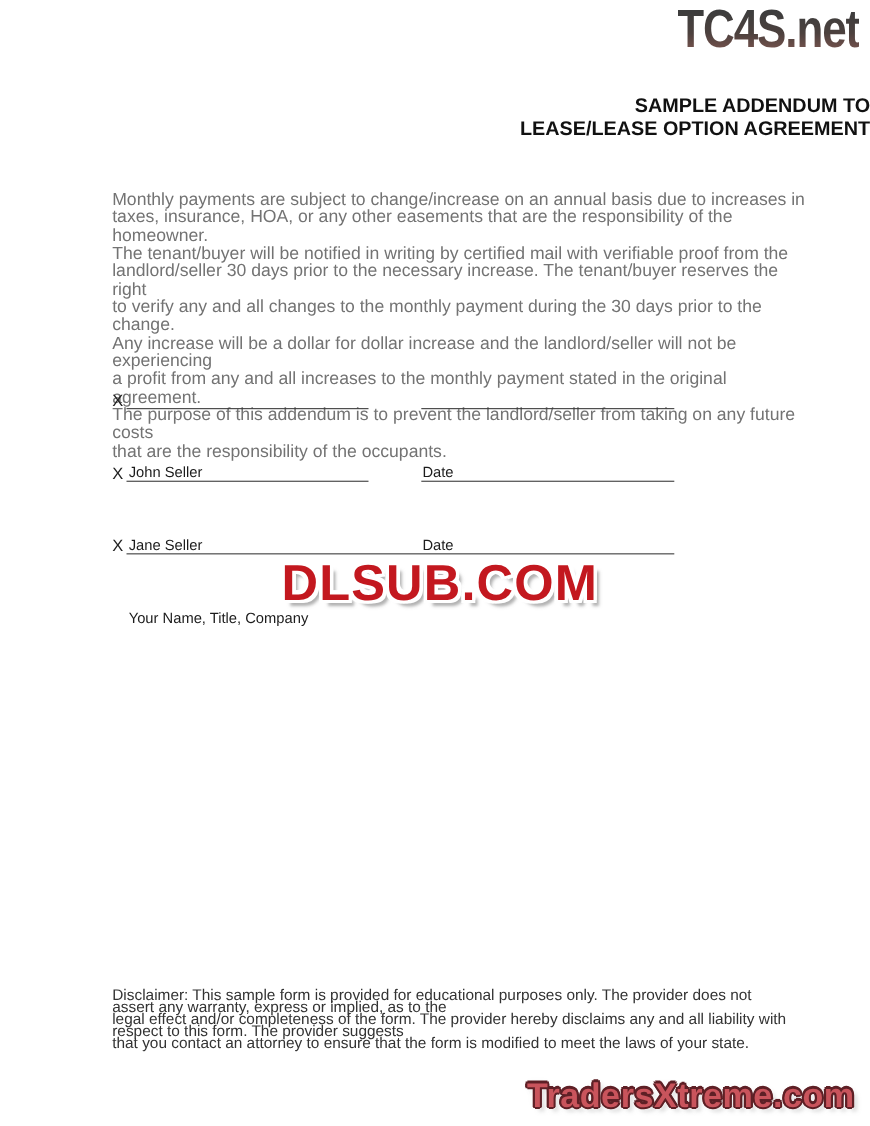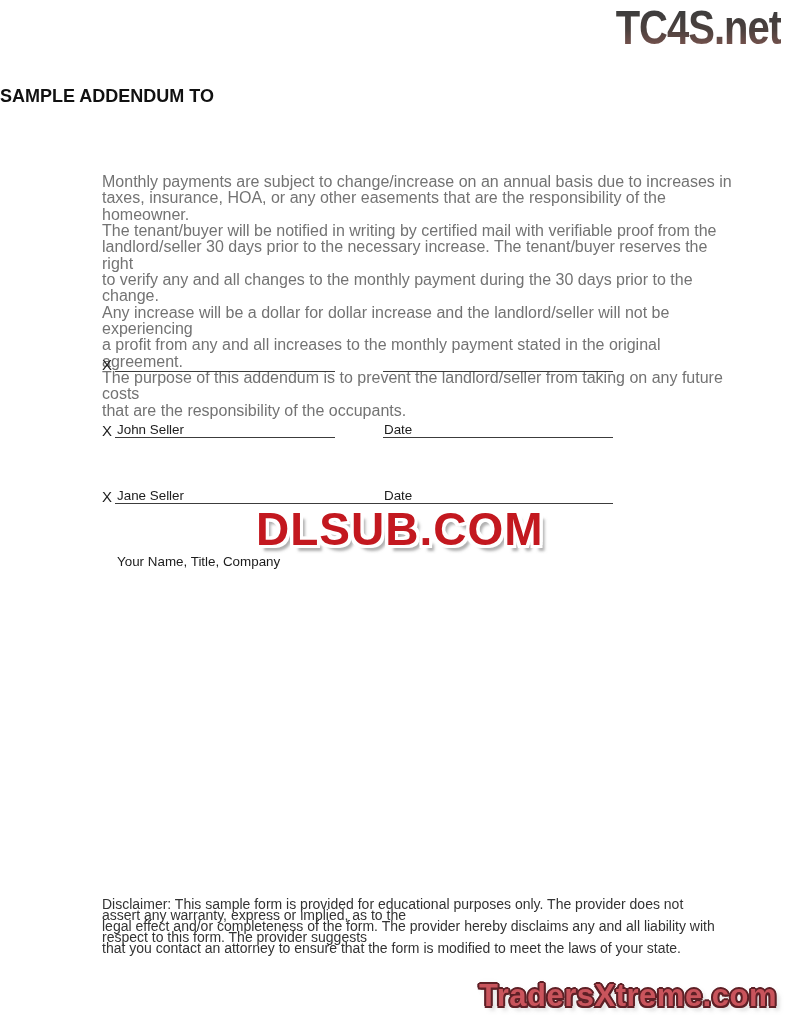--- a/index.html
+++ b/index.html
@@ -18,21 +18,21 @@
     font-size:40px; font-weight:bold; letter-spacing:-1px;
     background:linear-gradient(180deg,#3d3d3d 20%,#4c413e 55%,#835852 92%);
     -webkit-background-clip:text; background-clip:text;
     color:#4a4a4a; -webkit-text-fill-color:transparent;
     transform:scaleY(1.22); transform-origin:top;
     filter:blur(0.4px);
   }
 
   .doc-title {
     position:absolute; top:86px; left:0; width:100%;
-    text-align:left; font-size:18px; font-weight:bold;
+    text-align:right; font-size:18px; font-weight:bold;
     line-height:21px; color:#111;
   }
 
   .body-text {
     position:absolute; left:102px; top:174px; width:640px;
     font-size:16px; line-height:16.35px; color:#737373;
   }
 
   .x-mark {
     position:absolute; font-size:15px; color:#222; line-height:15px;
@@ -73,20 +73,21 @@
 </style>
 </head>
 <body>
 
 <div class="page">
 
   <div class="tc4s-logo">TC4S.net</div>
 
   <div class="doc-title">
     <div>SAMPLE ADDENDUM TO</div>
+    <div>LEASE/LEASE OPTION AGREEMENT</div>
   </div>
 
   <div class="body-text prewrap">Monthly payments are subject to change/increase on an annual basis due to increases in
 taxes, insurance, HOA, or any other easements that are the responsibility of the homeowner.
 The tenant/buyer will be notified in writing by certified mail with verifiable proof from the
 landlord/seller 30 days prior to the necessary increase. The tenant/buyer reserves the right
 to verify any and all changes to the monthly payment during the 30 days prior to the change.
 Any increase will be a dollar for dollar increase and the landlord/seller will not be experiencing
 a profit from any and all increases to the monthly payment stated in the original agreement.
 The purpose of this addendum is to prevent the landlord/seller from taking on any future costs

